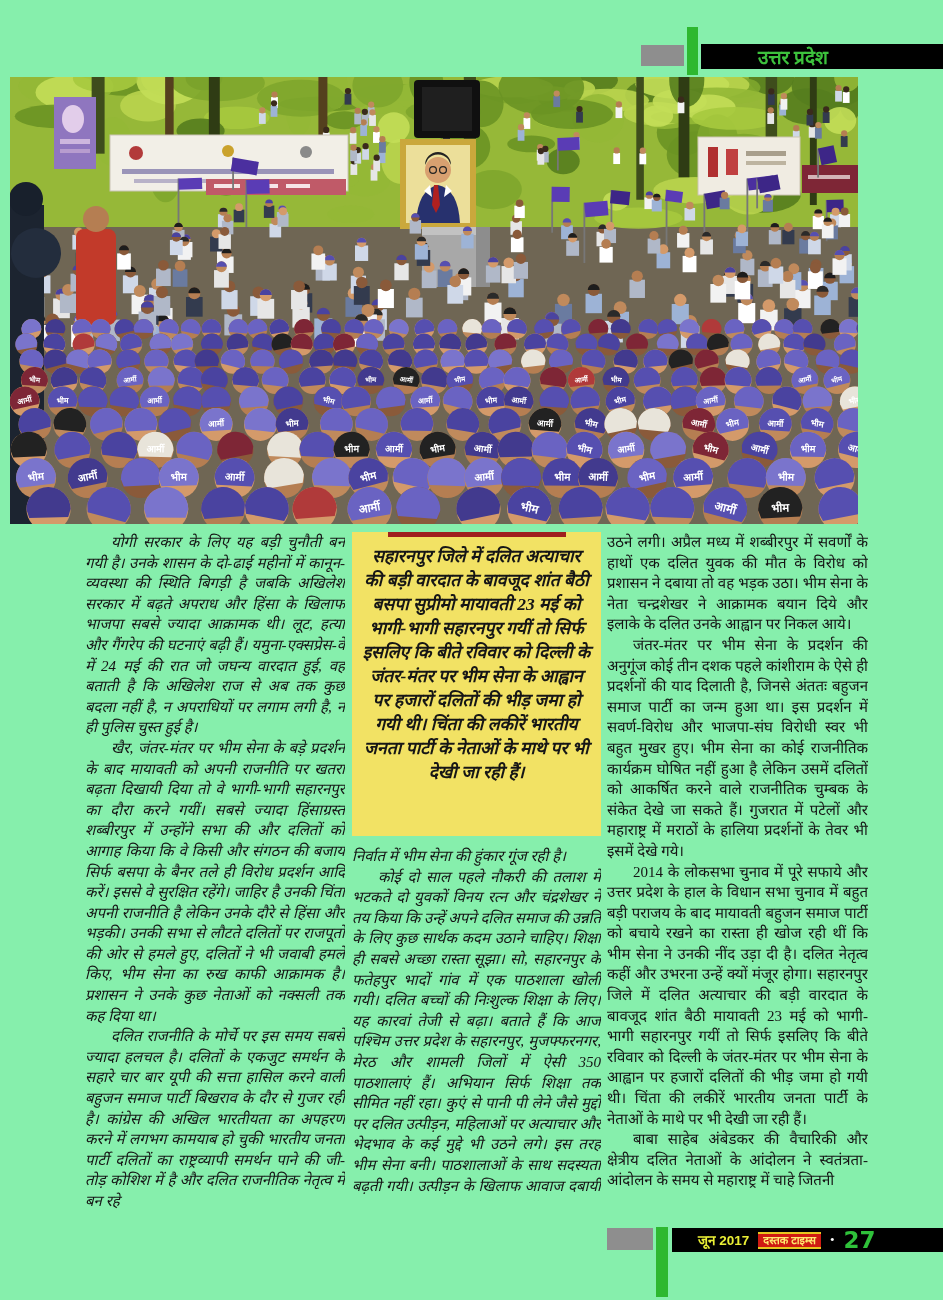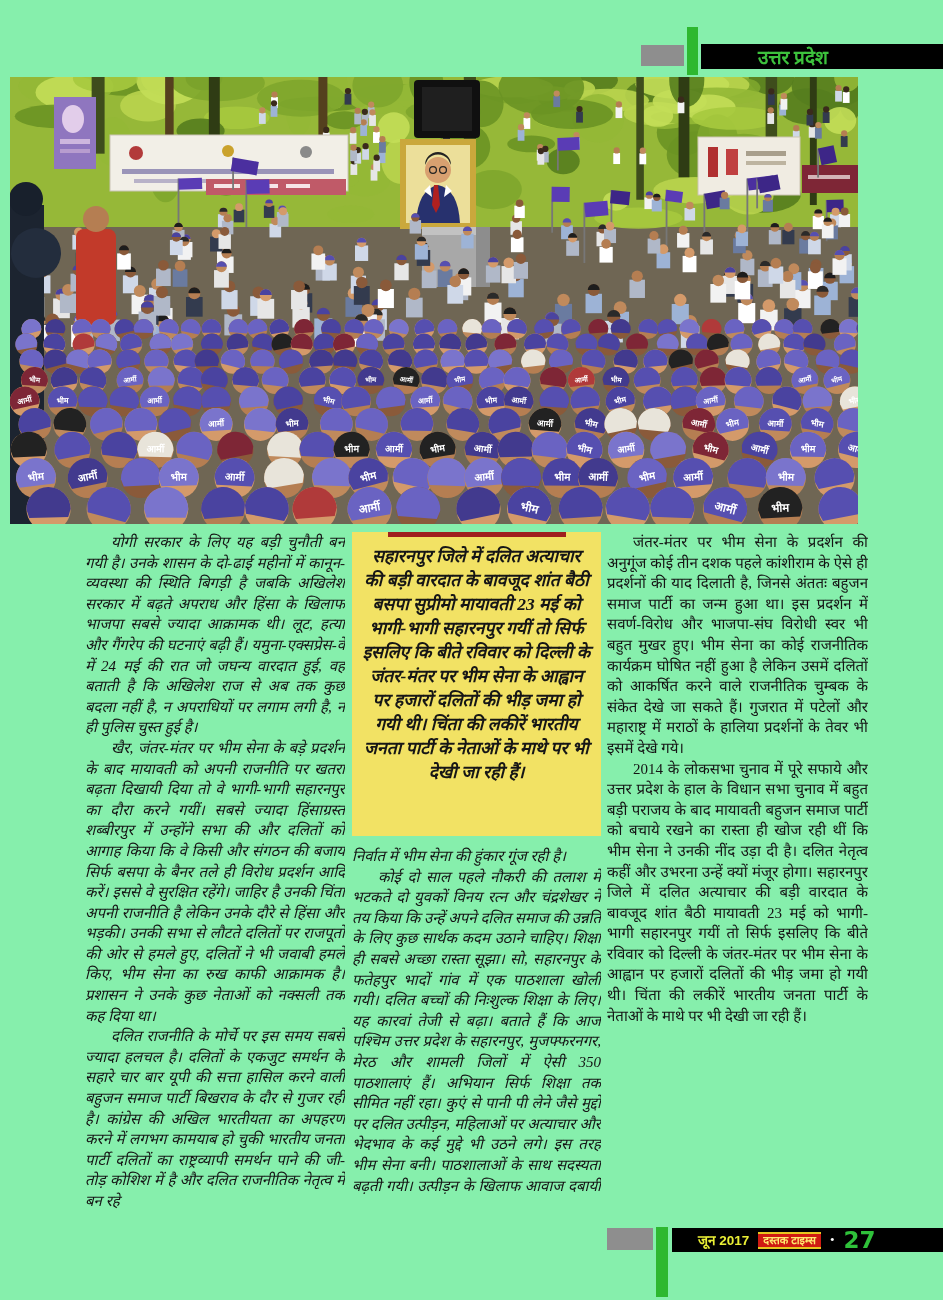--- a/index.html
+++ b/index.html
@@ -1262,22 +1262,24 @@
       <p>सहारनपुर जिले में दलित अत्याचार की बड़ी वारदात के बावजूद शांत बैठी बसपा सुप्रीमो मायावती 23 मई को भागी-भागी सहारनपुर गयीं तो सिर्फ इसलिए कि बीते रविवार को दिल्ली के जंतर-मंतर पर भीम सेना के आह्वान पर हजारों दलितों की भीड़ जमा हो गयी थी। चिंता की लकीरें भारतीय जनता पार्टी के नेताओं के माथे पर भी देखी जा रही हैं।</p>
 
     </div>
     <div class="body2">
       <p>निर्वात में भीम सेना की हुंकार गूंज रही है।</p>
       <p class="ind">कोई दो साल पहले नौकरी की तलाश में भटकते दो युवकों विनय रत्न और चंद्रशेखर ने तय किया कि उन्हें अपने दलित समाज की उन्नति के लिए कुछ सार्थक कदम उठाने चाहिए। शिक्षा ही सबसे अच्छा रास्ता सूझा। सो, सहारनपुर के फतेहपुर भादों गांव में एक पाठशाला खोली गयी। दलित बच्चों की निःशुल्क शिक्षा के लिए। यह कारवां तेजी से बढ़ा। बताते हैं कि आज पश्चिम उत्तर प्रदेश के सहारनपुर, मुजफ्फरनगर, मेरठ और शामली जिलों में ऐसी 350 पाठशालाएं हैं। अभियान सिर्फ शिक्षा तक सीमित नहीं रहा। कुएं से पानी पी लेने जैसे मुद्दों पर दलित उत्पीड़न, महिलाओं पर अत्याचार और भेदभाव के कई मुद्दे भी उठने लगे। इस तरह भीम सेना बनी। पाठशालाओं के साथ सदस्यता बढ़ती गयी। उत्पीड़न के खिलाफ आवाज दबायी जाने लगी तो वह और जोर से</p>
     </div>
   </div>
 
   <div class="col col3">
+    <p>उठने लगी। अप्रैल मध्य में शब्बीरपुर में सवर्णों के हाथों एक दलित युवक की मौत के विरोध को प्रशासन ने दबाया तो वह भड़क उठा। भीम सेना के नेता चन्द्रशेखर ने आक्रामक बयान दिये और इलाके के दलित उनके आह्वान पर निकल आये।</p>
     <p class="ind">जंतर-मंतर पर भीम सेना के प्रदर्शन की अनुगूंज कोई तीन दशक पहले कांशीराम के ऐसे ही प्रदर्शनों की याद दिलाती है, जिनसे अंततः बहुजन समाज पार्टी का जन्म हुआ था। इस प्रदर्शन में सवर्ण-विरोध और भाजपा-संघ विरोधी स्वर भी बहुत मुखर हुए। भीम सेना का कोई राजनीतिक कार्यक्रम घोषित नहीं हुआ है लेकिन उसमें दलितों को आकर्षित करने वाले राजनीतिक चुम्बक के संकेत देखे जा सकते हैं। गुजरात में पटेलों और महाराष्ट्र में मराठों के हालिया प्रदर्शनों के तेवर भी इसमें देखे गये।</p>
     <p class="ind">2014 के लोकसभा चुनाव में पूरे सफाये और उत्तर प्रदेश के हाल के विधान सभा चुनाव में बहुत बड़ी पराजय के बाद मायावती बहुजन समाज पार्टी को बचाये रखने का रास्ता ही खोज रही थीं कि भीम सेना ने उनकी नींद उड़ा दी है। दलित नेतृत्व कहीं और उभरना उन्हें क्यों मंजूर होगा। सहारनपुर जिले में दलित अत्याचार की बड़ी वारदात के बावजूद शांत बैठी मायावती 23 मई को भागी-भागी सहारनपुर गयीं तो सिर्फ इसलिए कि बीते रविवार को दिल्ली के जंतर-मंतर पर भीम सेना के आह्वान पर हजारों दलितों की भीड़ जमा हो गयी थी। चिंता की लकीरें भारतीय जनता पार्टी के नेताओं के माथे पर भी देखी जा रही हैं।</p>
+    <p class="ind">बाबा साहेब अंबेडकर की वैचारिकी और क्षेत्रीय दलित नेताओं के आंदोलन ने स्वतंत्रता-आंदोलन के समय से महाराष्ट्र में चाहे जितनी</p>
   </div>
 
   <div class="ftr-gray"></div>
   <div class="ftr-green"></div>
   <div class="ftr-black">
     <span class="f-date">जून 2017</span>
     <span class="f-logo">दस्तक टाइम्स</span>
     <span class="f-dot">•</span>
     <span class="f-num">27</span>
   </div>

